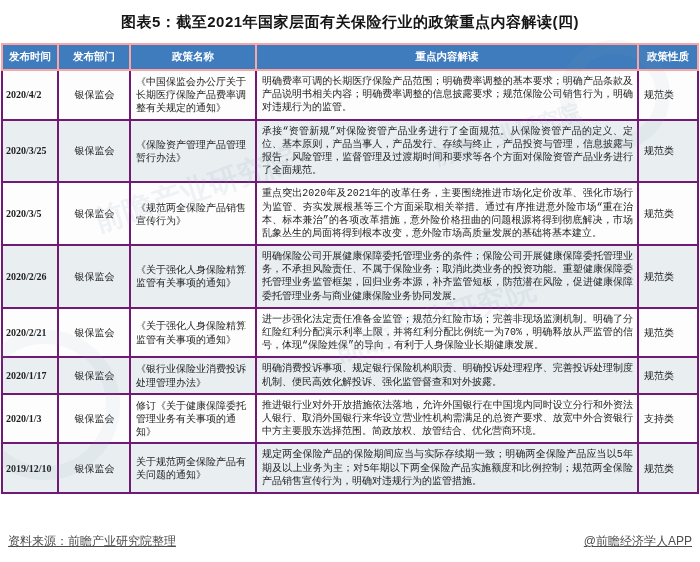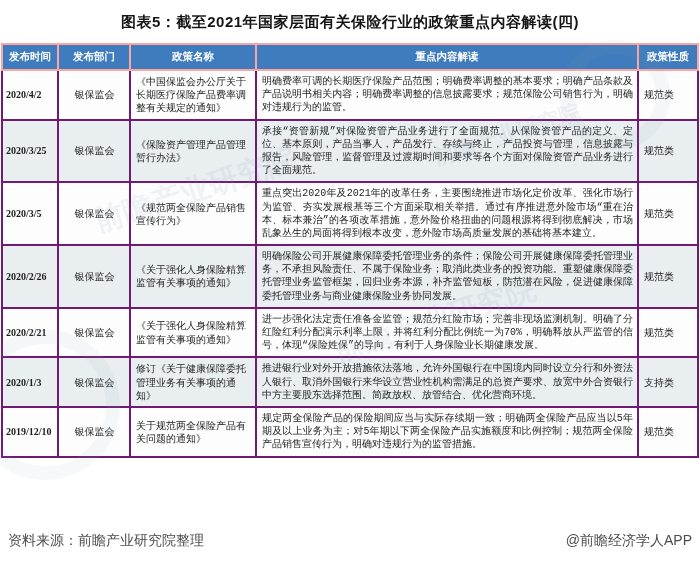--- a/index.html
+++ b/index.html
@@ -49,22 +49,23 @@
   td.c-dept   { text-align: center;   padding-left: 4px; }
   td.c-name   { text-align: left;   padding-left: 5px; padding-right: 4px; }
   td.c-detail { text-align: justify; padding-left: 5px; padding-right: 4px; font-family: Liberation Mono, monospace; }
   td.c-nature { text-align: left;   padding-left: 5px; margin-left: 12px; }
   .footer {
     position: absolute;
     left: 8px; right: 8px; bottom: 12px;
     display: flex;
     justify-content: space-between;
     align-items: center;
-    font-size: 14px;
+    font-size: 12px;
     color: #4d4d4d;
+    text-decoration: underline;
   }
   
   .wm {
     position: absolute;
     color: #7f98ad;
     opacity: 0.10;
     font-size: 30px;
     font-weight: 700;
     transform: rotate(-18deg);
     pointer-events: none;
@@ -141,20 +142,27 @@
         <td class="c-nature">规范类</td>
       </tr>
       <tr>
         <td class="c-date">2020/2/21</td>
         <td class="c-dept">银保监会</td>
         <td class="c-name">《关于强化人身保险精算监管有关事项的通知》</td>
         <td class="c-detail">进一步强化法定责任准备金监管；规范分红险市场；完善非现场监测机制。明确了分红险红利分配演示利率上限，并将红利分配比例统一为70%，明确释放从严监管的信号，体现“保险姓保”的导向，有利于人身保险业长期健康发展。</td>
         <td class="c-nature">规范类</td>
       </tr>
       <tr>
+        <td class="c-date">2020/1/17</td>
+        <td class="c-dept">银保监会</td>
+        <td class="c-name">《银行业保险业消费投诉处理管理办法》</td>
+        <td class="c-detail">明确消费投诉事项、规定银行保险机构职责、明确投诉处理程序、完善投诉处理制度机制、便民高效化解投诉、强化监管督查和对外披露。</td>
+        <td class="c-nature">规范类</td>
+      </tr>
+      <tr>
         <td class="c-date">2020/1/3</td>
         <td class="c-dept">银保监会</td>
         <td class="c-name">修订《关于健康保障委托管理业务有关事项的通知》</td>
         <td class="c-detail">推进银行业对外开放措施依法落地，允许外国银行在中国境内同时设立分行和外资法人银行、取消外国银行来华设立营业性机构需满足的总资产要求、放宽中外合资银行中方主要股东选择范围。简政放权、放管结合、优化营商环境。</td>
         <td class="c-nature">支持类</td>
       </tr>
       <tr>
         <td class="c-date">2019/12/10</td>
         <td class="c-dept">银保监会</td>
         <td class="c-name">关于规范两全保险产品有关问题的通知》</td>

